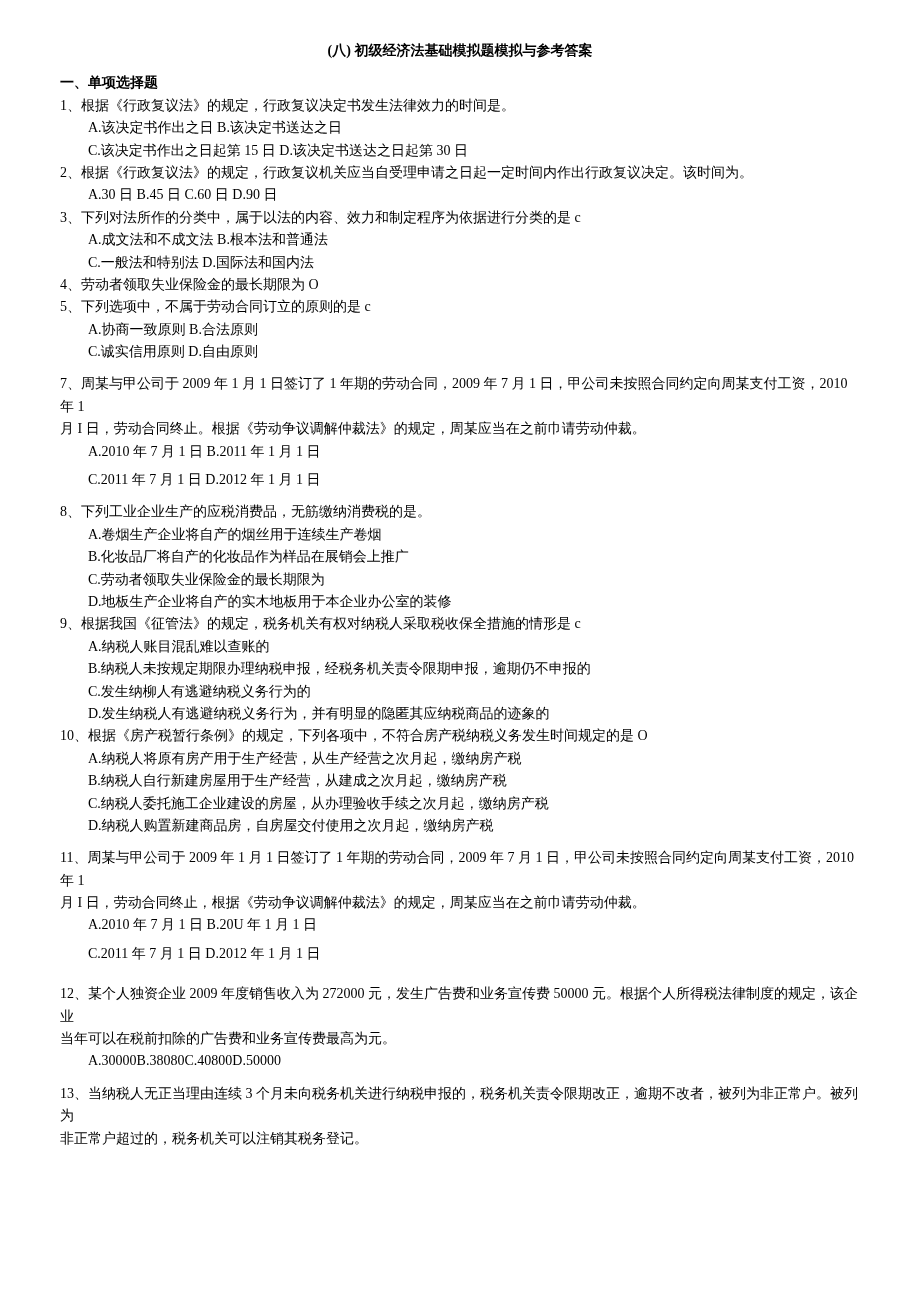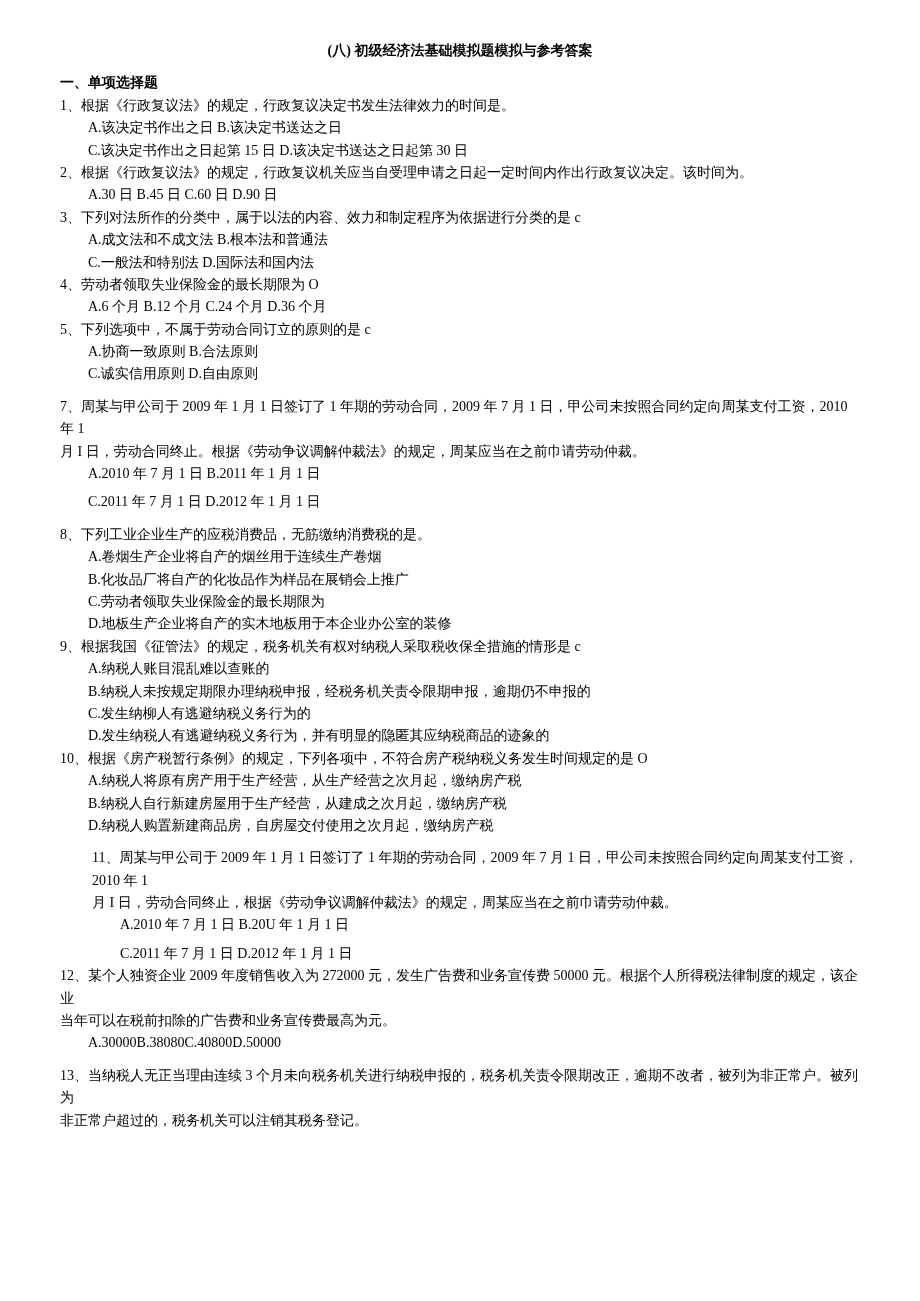--- a/index.html
+++ b/index.html
@@ -50,21 +50,20 @@
       <div class="q-line">2、根据《行政复议法》的规定，行政复议机关应当自受理申请之日起一定时间内作出行政复议决定。该时间为。</div>
       <div class="q-line indent">A.30 日 B.45 日 C.60 日 D.90 日</div>
     </div>
     <div class="question">
       <div class="q-line">3、下列对法所作的分类中，属于以法的内容、效力和制定程序为依据进行分类的是 c</div>
       <div class="q-line indent">A.成文法和不成文法        B.根本法和普通法</div>
       <div class="q-line indent">C.一般法和特别法 D.国际法和国内法</div>
     </div>
     <div class="question">
       <div class="q-line">4、劳动者领取失业保险金的最长期限为 O</div>
-      <div class="q-line indent">A.6 个月         B.12 个月 C.24 个月              D.36 个月</div>
     </div>
     <div class="question">
       <div class="q-line">5、下列选项中，不属于劳动合同订立的原则的是 c</div>
       <div class="q-line indent">A.协商一致原则        B.合法原则</div>
       <div class="q-line indent">C.诚实信用原则        D.自由原则</div>
     </div>
     <div class="question" style="margin-top: 10px;">
       <div class="q-line">7、周某与甲公司于 2009 年 1 月 1 日签订了 1 年期的劳动合同，2009 年 7 月 1 日，甲公司未按照合同约定向周某支付工资，2010 年 1</div>
       <div class="q-line indent2">月 I 日，劳动合同终止。根据《劳动争议调解仲裁法》的规定，周某应当在之前巾请劳动仲裁。</div>
       <div class="q-line indent">A.2010 年 7 月 1 日       B.2011 年 1 月 1 日</div>
@@ -81,29 +80,30 @@
       <div class="q-line">9、根据我国《征管法》的规定，税务机关有权对纳税人采取税收保全措施的情形是 c</div>
       <div class="q-line indent">A.纳税人账目混乱难以查账的</div>
       <div class="q-line indent">B.纳税人未按规定期限办理纳税申报，经税务机关责令限期申报，逾期仍不申报的</div>
       <div class="q-line indent">C.发生纳柳人有逃避纳税义务行为的</div>
       <div class="q-line indent">D.发生纳税人有逃避纳税义务行为，并有明显的隐匿其应纳税商品的迹象的</div>
     </div>
     <div class="question">
       <div class="q-line">10、根据《房产税暂行条例》的规定，下列各项中，不符合房产税纳税义务发生时间规定的是 O</div>
       <div class="q-line indent">A.纳税人将原有房产用于生产经营，从生产经营之次月起，缴纳房产税</div>
       <div class="q-line indent">B.纳税人自行新建房屋用于生产经营，从建成之次月起，缴纳房产税</div>
+      <div class="q-line indent">C.纳税人委托施工企业建设的房屋，从办理验收手续之次月起，缴纳房产税</div>
       <div class="q-line indent">D.纳税人购置新建商品房，自房屋交付使用之次月起，缴纳房产税</div>
     </div>
-    <div class="question" style="margin-top: 10px; margin-left: 32px;">
+    <div class="question" style="margin-top: 10px;">
       <div class="q-line">11、周某与甲公司于 2009 年 1 月 1 日签订了 1 年期的劳动合同，2009 年 7 月 1 日，甲公司未按照合同约定向周某支付工资，2010 年 1</div>
       <div class="q-line indent2">月 I 日，劳动合同终止，根据《劳动争议调解仲裁法》的规定，周某应当在之前巾请劳动仲裁。</div>
       <div class="q-line indent">A.2010 年 7 月 1 日       B.20U 年 1 月 1 日</div>
       <div class="q-line indent" style="margin-top: 6px;">C.2011 年 7 月 1 日       D.2012 年 1 月 1 日</div>
     </div>
-    <div class="question" style="margin-top: 0;">
+    <div class="question" style="margin-top: 18px;">
       <div class="q-line">12、某个人独资企业 2009 年度销售收入为 272000 元，发生广告费和业务宣传费 50000 元。根据个人所得税法律制度的规定，该企业</div>
       <div class="q-line indent2">当年可以在税前扣除的广告费和业务宣传费最高为元。</div>
       <div class="q-line indent">A.30000B.38080C.40800D.50000</div>
     </div>
     <div class="question" style="margin-top: 10px;">
       <div class="q-line">13、当纳税人无正当理由连续 3 个月未向税务机关进行纳税申报的，税务机关责令限期改正，逾期不改者，被列为非正常户。被列为</div>
       <div class="q-line indent2">非正常户超过的，税务机关可以注销其税务登记。</div>
     </div>
   </div>
 

